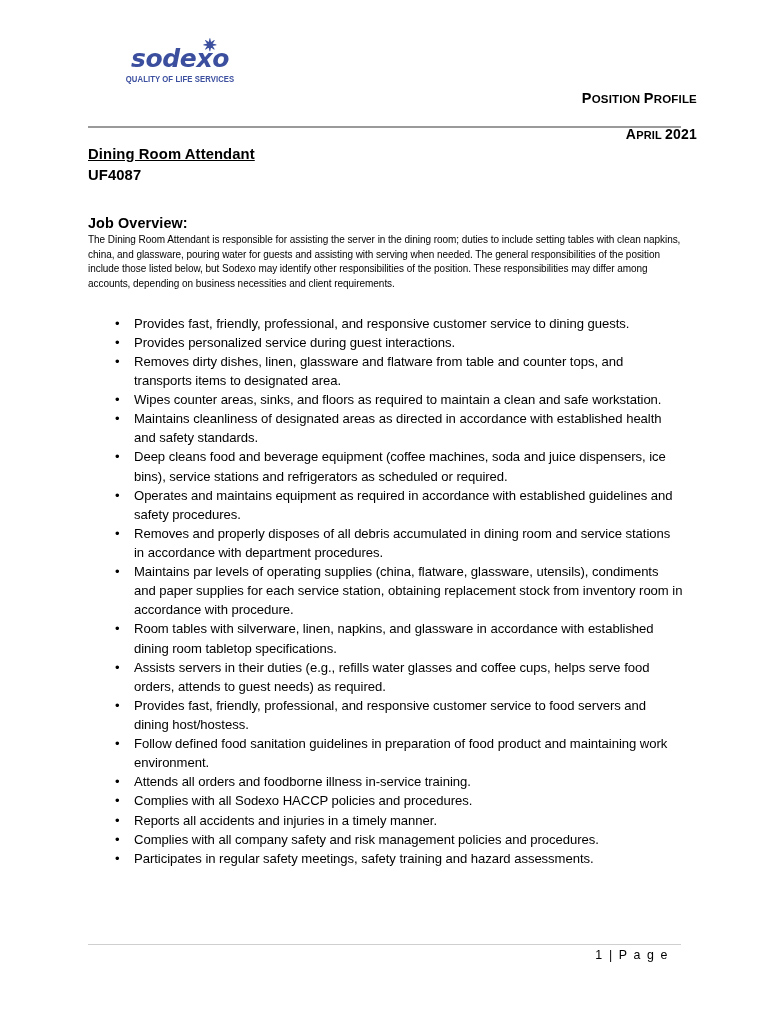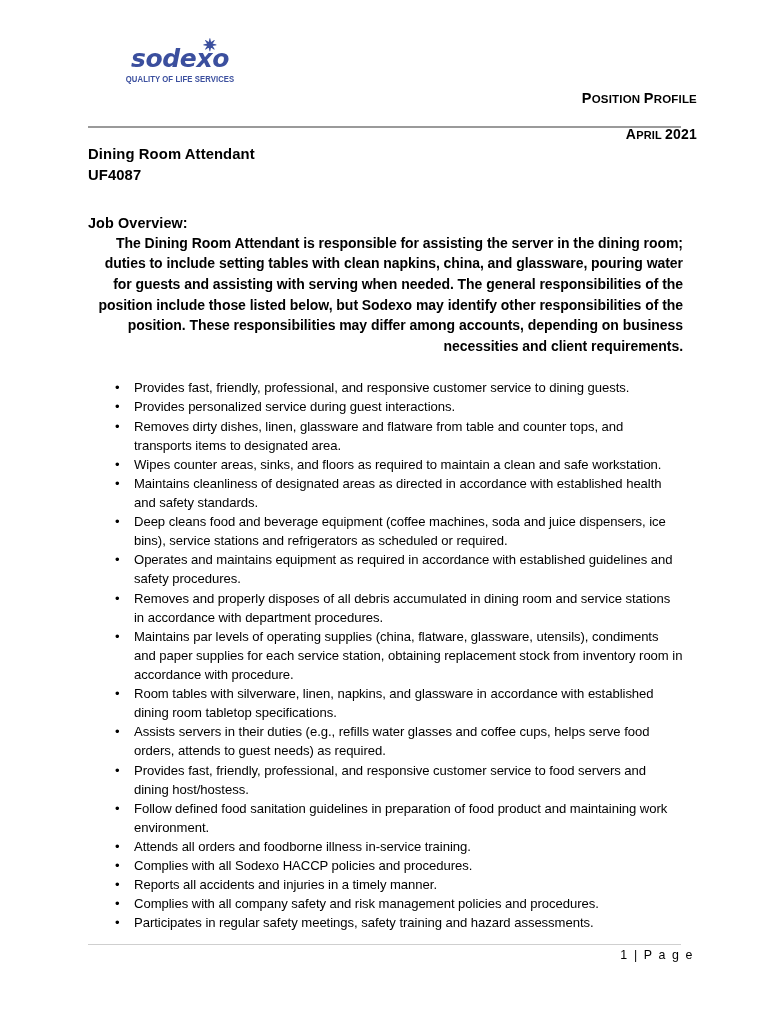--- a/index.html
+++ b/index.html
@@ -115,43 +115,43 @@
     position: absolute;
     left: 88px;
     top: 144px;
     width: 595px;
   }
   .doc-title {
     font-size: 14.8px;
     font-weight: bold;
     line-height: 1.45;
     letter-spacing: 0.1px;
+    text-decoration: underline;
   }
   .doc-code {
     font-size: 14.8px;
     font-weight: bold;
     line-height: 1.45;
     letter-spacing: 0.1px;
   }
   .section {
     margin-top: 22px;
   }
   .section-heading {
     font-size: 14.4px;
     font-weight: bold;
     letter-spacing: 0.1px;
     margin-bottom: 2px;
     margin-top: 28px;
   }
   .para {
-    font-size: 14px;
+    font-size: 10px;
     line-height: 1.47;
-    text-align: right;
+    text-align: left;
     letter-spacing: -0.05px;
-    font-weight: bold;
   }
   ul.bullets {
     list-style: none;
     margin: 2px 0 0 0;
     padding: 0;
   }
   ul.bullets li {
     position: relative;
     padding-left: 46px;
     font-size: 13.1px;
@@ -171,21 +171,21 @@
   .footer-rule {
     position: absolute;
     left: 88px;
     top: 944px;
     width: 593px;
     height: 1px;
     background: #cfcfcf;
   }
   .footer-text {
     position: absolute;
-    right: 76px;
+    right: 101px;
     top: 948px;
     font-size: 12.4px;
     letter-spacing: 1.6px;
     color: #000;
     white-space: nowrap;
   }
 </style>
 </head>
 <body>
 

